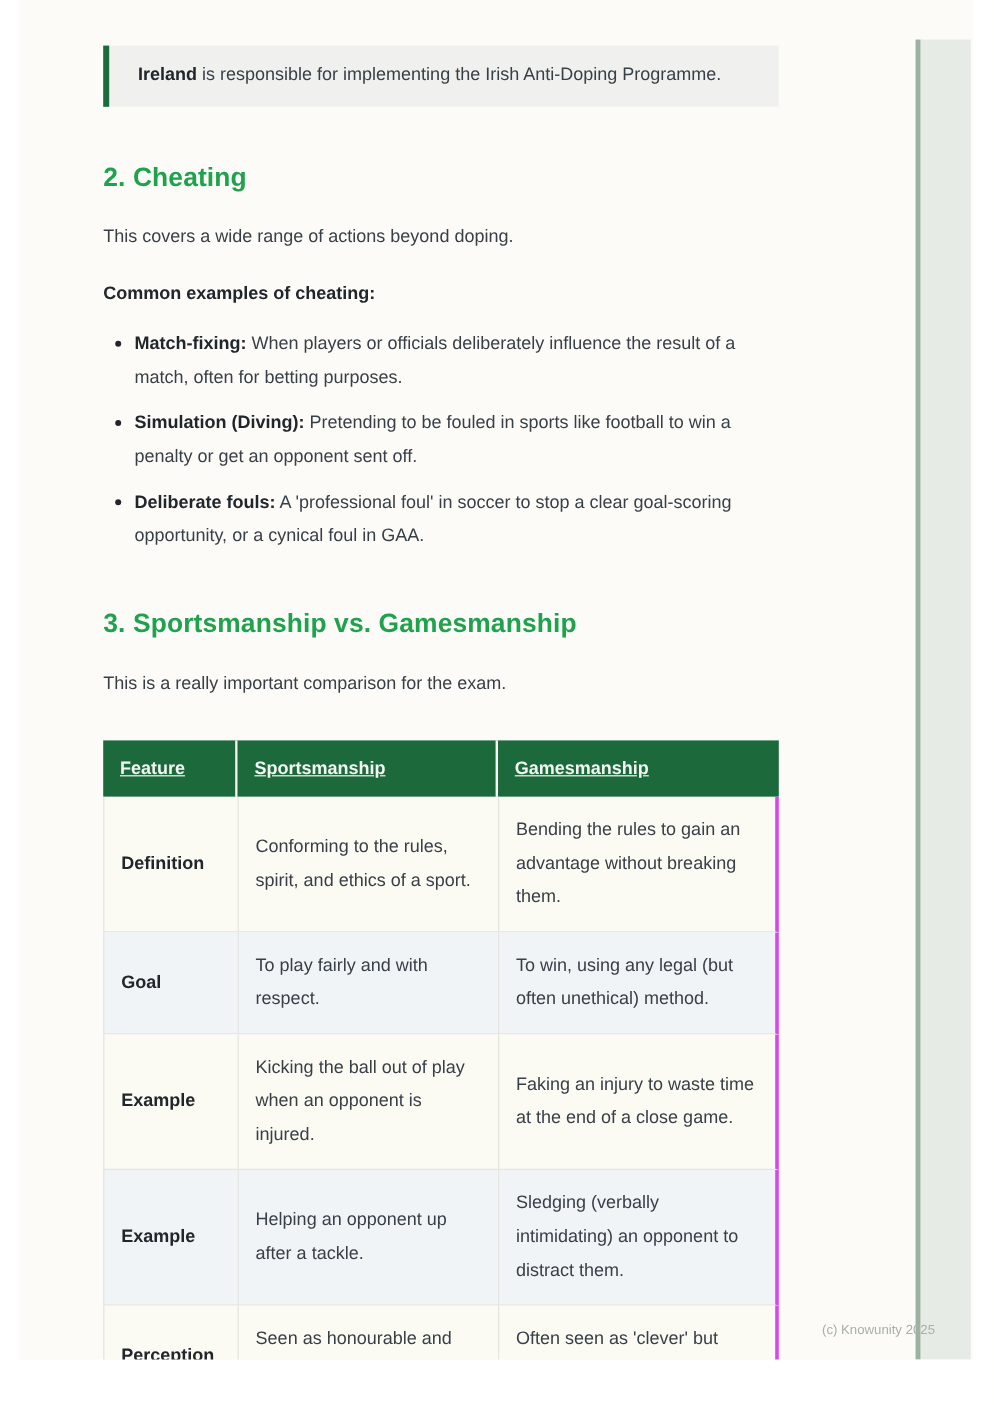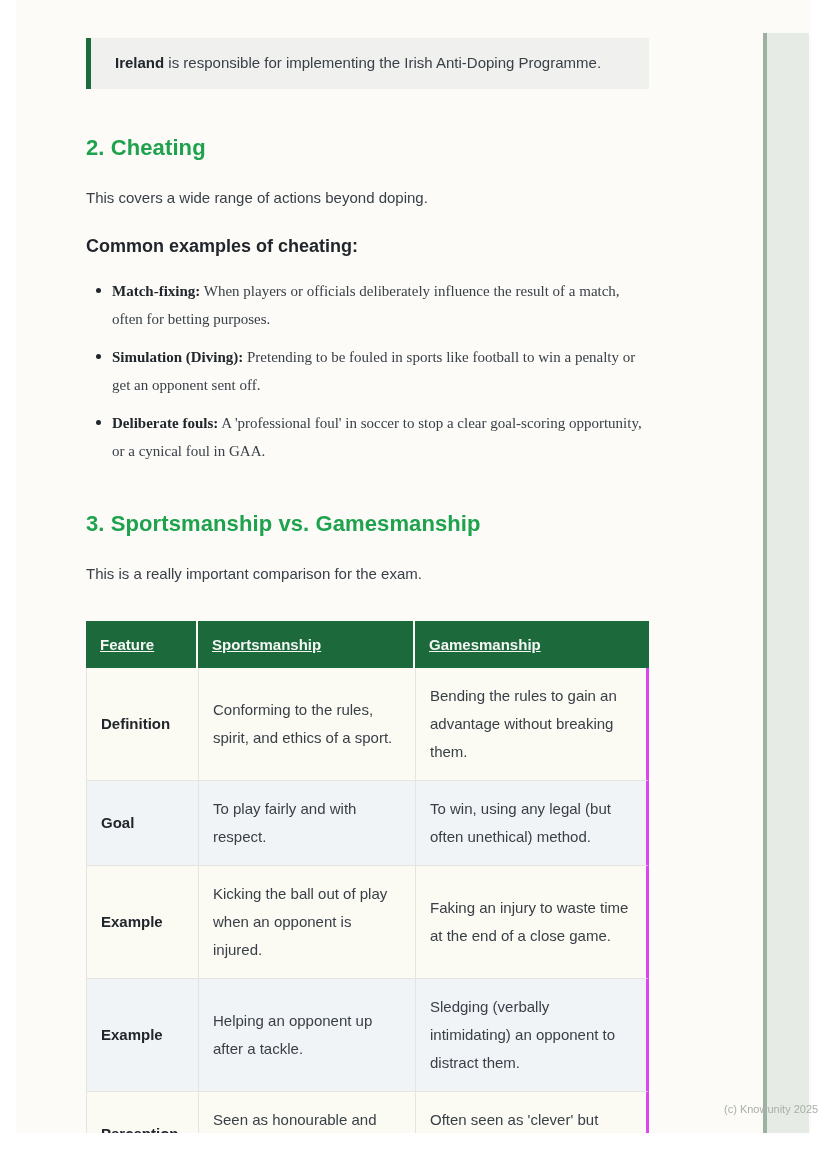--- a/index.html
+++ b/index.html
@@ -47,30 +47,29 @@
     margin-bottom: 25px;
     letter-spacing: 0.1px;
   }
   p.body-text {
     font-size: 15px;
     line-height: 24px;
     color: #383f47;
     margin-bottom: 22px;
   }
   p.subhead {
-    font-size: 18px;
+    font-size: 15px;
     font-weight: 700;
     color: #21262c;
     margin-top: 26px;
     margin-bottom: 20px;
   }
   ul.bullets {
     list-style: none;
     margin-bottom: 8px;
-    font-family: Liberation Serif, serif;
   }
   ul.bullets li {
     position: relative;
     padding-left: 26px;
     font-size: 15px;
     line-height: 28px;
     color: #383f47;
     margin-bottom: 10px;
   }
   ul.bullets li::before {
@@ -108,21 +107,21 @@
     padding: 14px 14px;
     border-left: 1px solid #e4e4e0;
     border-bottom: 1px solid #e4e4e0;
   }
   table.compare td:last-child { border-right: 3px solid #d946ef; }
   table.compare td.feature { font-weight: 700; color: #21262c; }
   table.compare tbody tr:nth-child(odd) td { background: #fbfaf3; }
   table.compare tbody tr:nth-child(even) td { background: #f1f4f7; }
   .watermark {
     position: absolute;
-    top: 1103px; left: 724px;
+    top: 1103px; left: 685px;
     font-size: 11px;
     color: #a9afa9;
     white-space: nowrap;
     z-index: 3;
   }
 </style>
 </head>
 <body>
 
 <div class="page">

